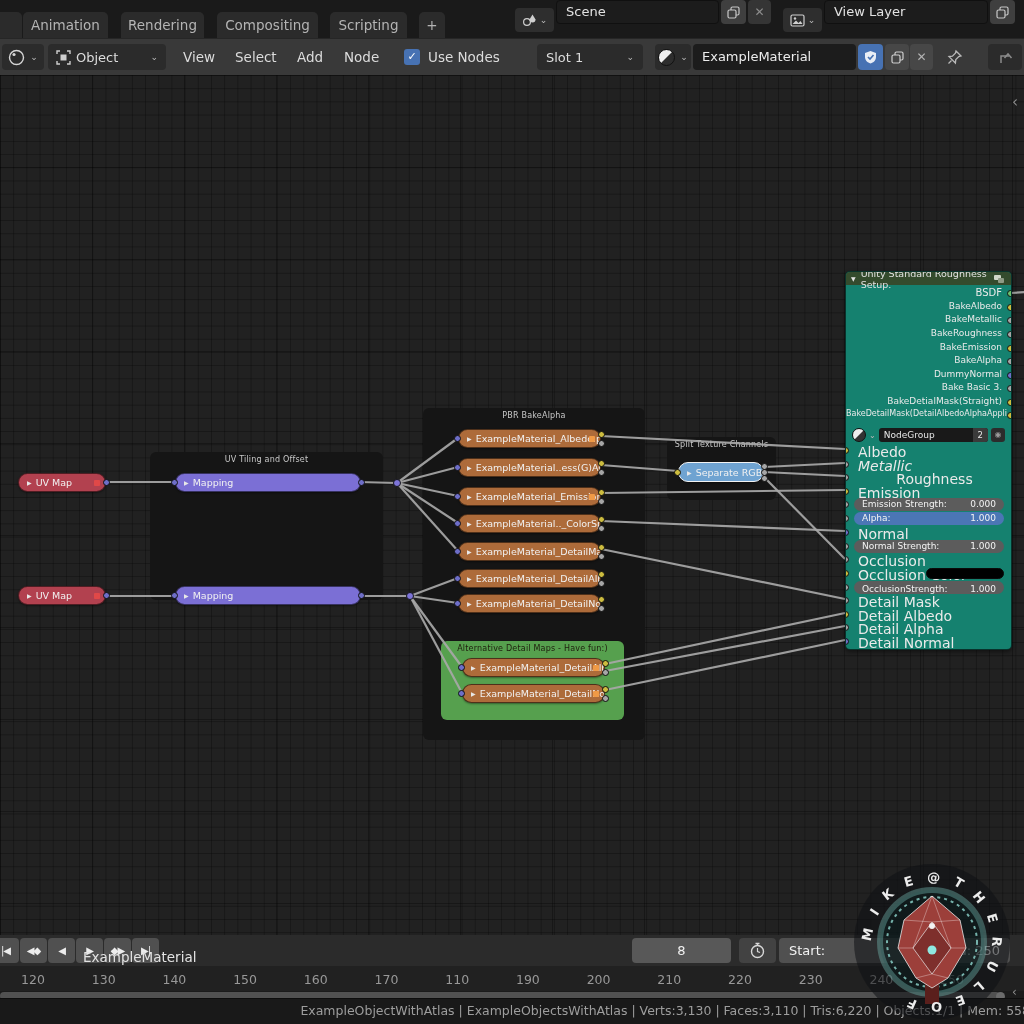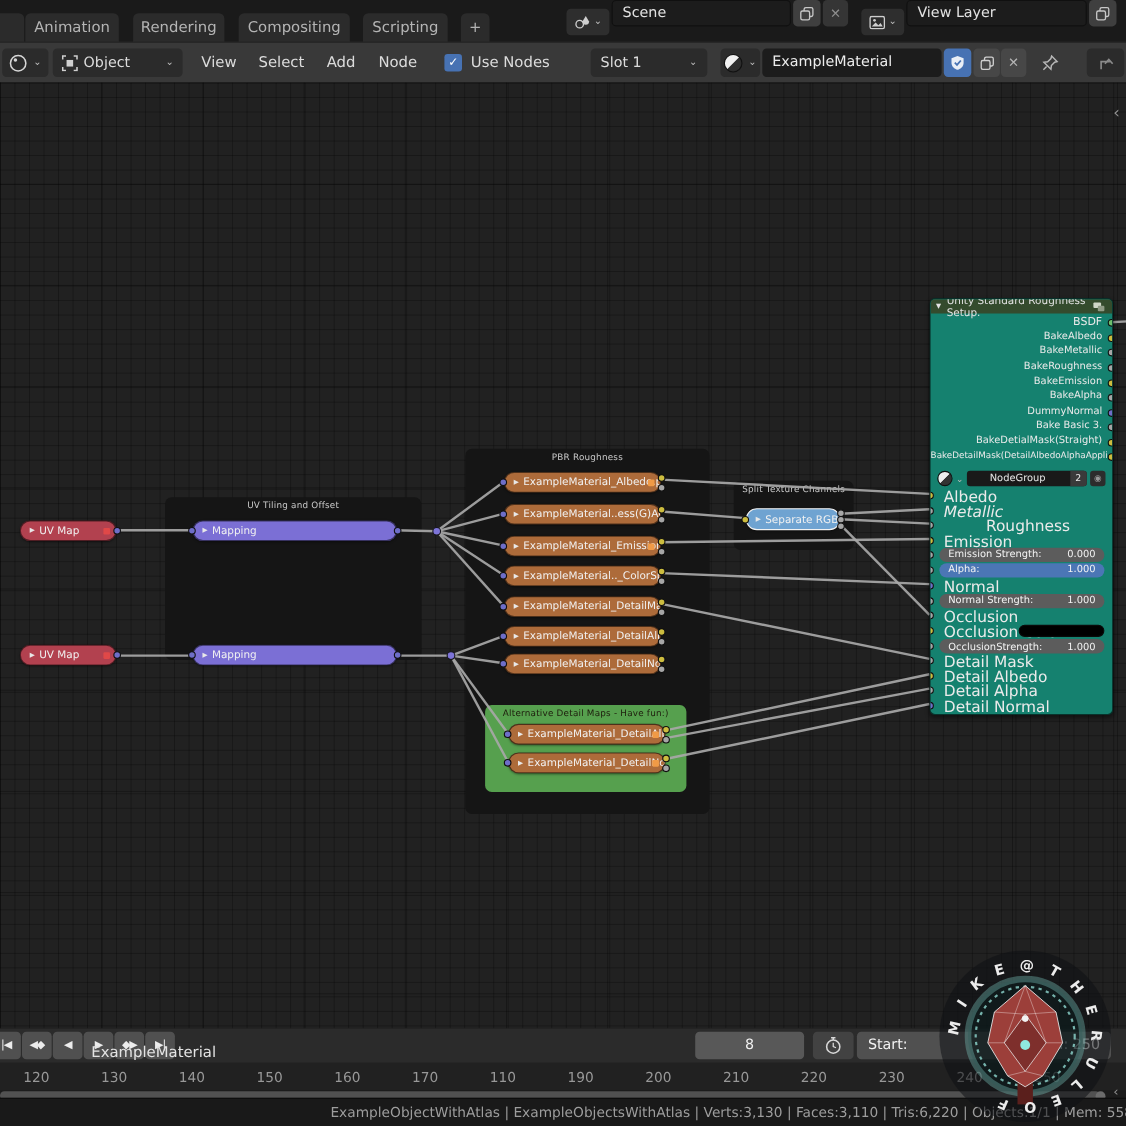--- a/index.html
+++ b/index.html
@@ -52,21 +52,21 @@
   #unity-header{position:absolute;left:0;top:0;right:0;display:flex;align-items:center;color:#e3e3e3;font-size:9.5px;}
   .urow{position:absolute;left:0;right:0;font-size:14px;color:#eaeaea;white-space:nowrap;}
   .urow.out{text-align:right;padding-right:9px;}
   .urow.in{text-align:left;padding-left:12px;}
   .uslider{position:absolute;left:8px;right:7px;height:13px;background:#5c5c5c;border-radius:7px;
         font-size:9px;color:#f3f3f3;display:flex;align-items:center;justify-content:space-between;
         padding:0 8px;box-sizing:border-box;}
   .uslider.hl{background:#4b76b5;}
   .uswatch{position:absolute;height:11px;background:#000;border-radius:6px;border:1px solid #0a0a0a;box-sizing:border-box;}
   #ngroup-field{flex:1;background:#191919;border-radius:3px;height:14px;line-height:14px;
-        font-size:9px;color:#e6e6e6;padding-left:21px;display:flex;}
+        font-size:9px;color:#e6e6e6;padding-left:5px;display:flex;}
   #ngroup-users{background:#3a3a3a;border-radius:0 3px 3px 0;font-size:8.5px;padding:0 5px;margin-left:auto;}
   
   #timeline{left:0;top:935px;width:1024px;height:63px;background:#2b2b2b;}
   .pb-btn{position:absolute;top:3px;width:27px;height:25px;background:#505050;border-radius:4px;
         color:#ececec;font-size:10px;display:flex;align-items:center;justify-content:center;letter-spacing:-1px;}
   .tl-field{position:absolute;top:3px;height:25px;border-radius:4px;background:#545454;color:#f2f2f2;
         font-size:13px;display:flex;align-items:center;box-sizing:border-box;}
   #ruler{position:absolute;left:0;top:31px;width:1024px;height:25px;background:#212121;}
   .tick{position:absolute;top:6px;width:44px;text-align:center;font-size:12.5px;color:#989898;}
   #tl-scroll{position:absolute;left:0;top:56px;width:1024px;height:10px;background:#1b1b1b;}
@@ -192,21 +192,21 @@
         </svg>
     </div>
   </div>
 
   <div id="editor" class="abs">
     <div id="frames-layer">
         <div class="nframe" style="left: 150px; top: 377px; width: 233px; height: 148px; background: rgb(21, 21, 21);">
           <div class="flabel" style="color: rgb(201, 201, 201);">UV Tiling and Offset</div>
         </div>
         <div class="nframe" style="left: 423px; top: 333px; width: 222px; height: 332px; background: rgb(21, 21, 21);">
-          <div class="flabel" style="color: rgb(201, 201, 201);">PBR Roughness</div>
+          <div class="flabel" style="color: rgb(201, 201, 201);">PBR BakeAlpha</div>
         </div>
         <div class="nframe" style="left: 667px; top: 362px; width: 109px; height: 63px; background: rgb(21, 21, 21);">
           <div class="flabel" style="color: rgb(201, 201, 201);">Split Texture Channels</div>
         </div>
         <div class="nframe" style="left: 441px; top: 566px; width: 183px; height: 79px; background: rgb(86, 160, 78);">
           <div class="flabel" style="color: rgb(32, 33, 15);">Alternative Detail Maps - Have fun:)</div>
         </div>
       </div>
     <svg id="wires" width="1024" height="860">
         <line x1="105" y1="407" x2="178" y2="407" stroke="#a8a8a8" stroke-width="2.2" opacity="0.92"></line>

